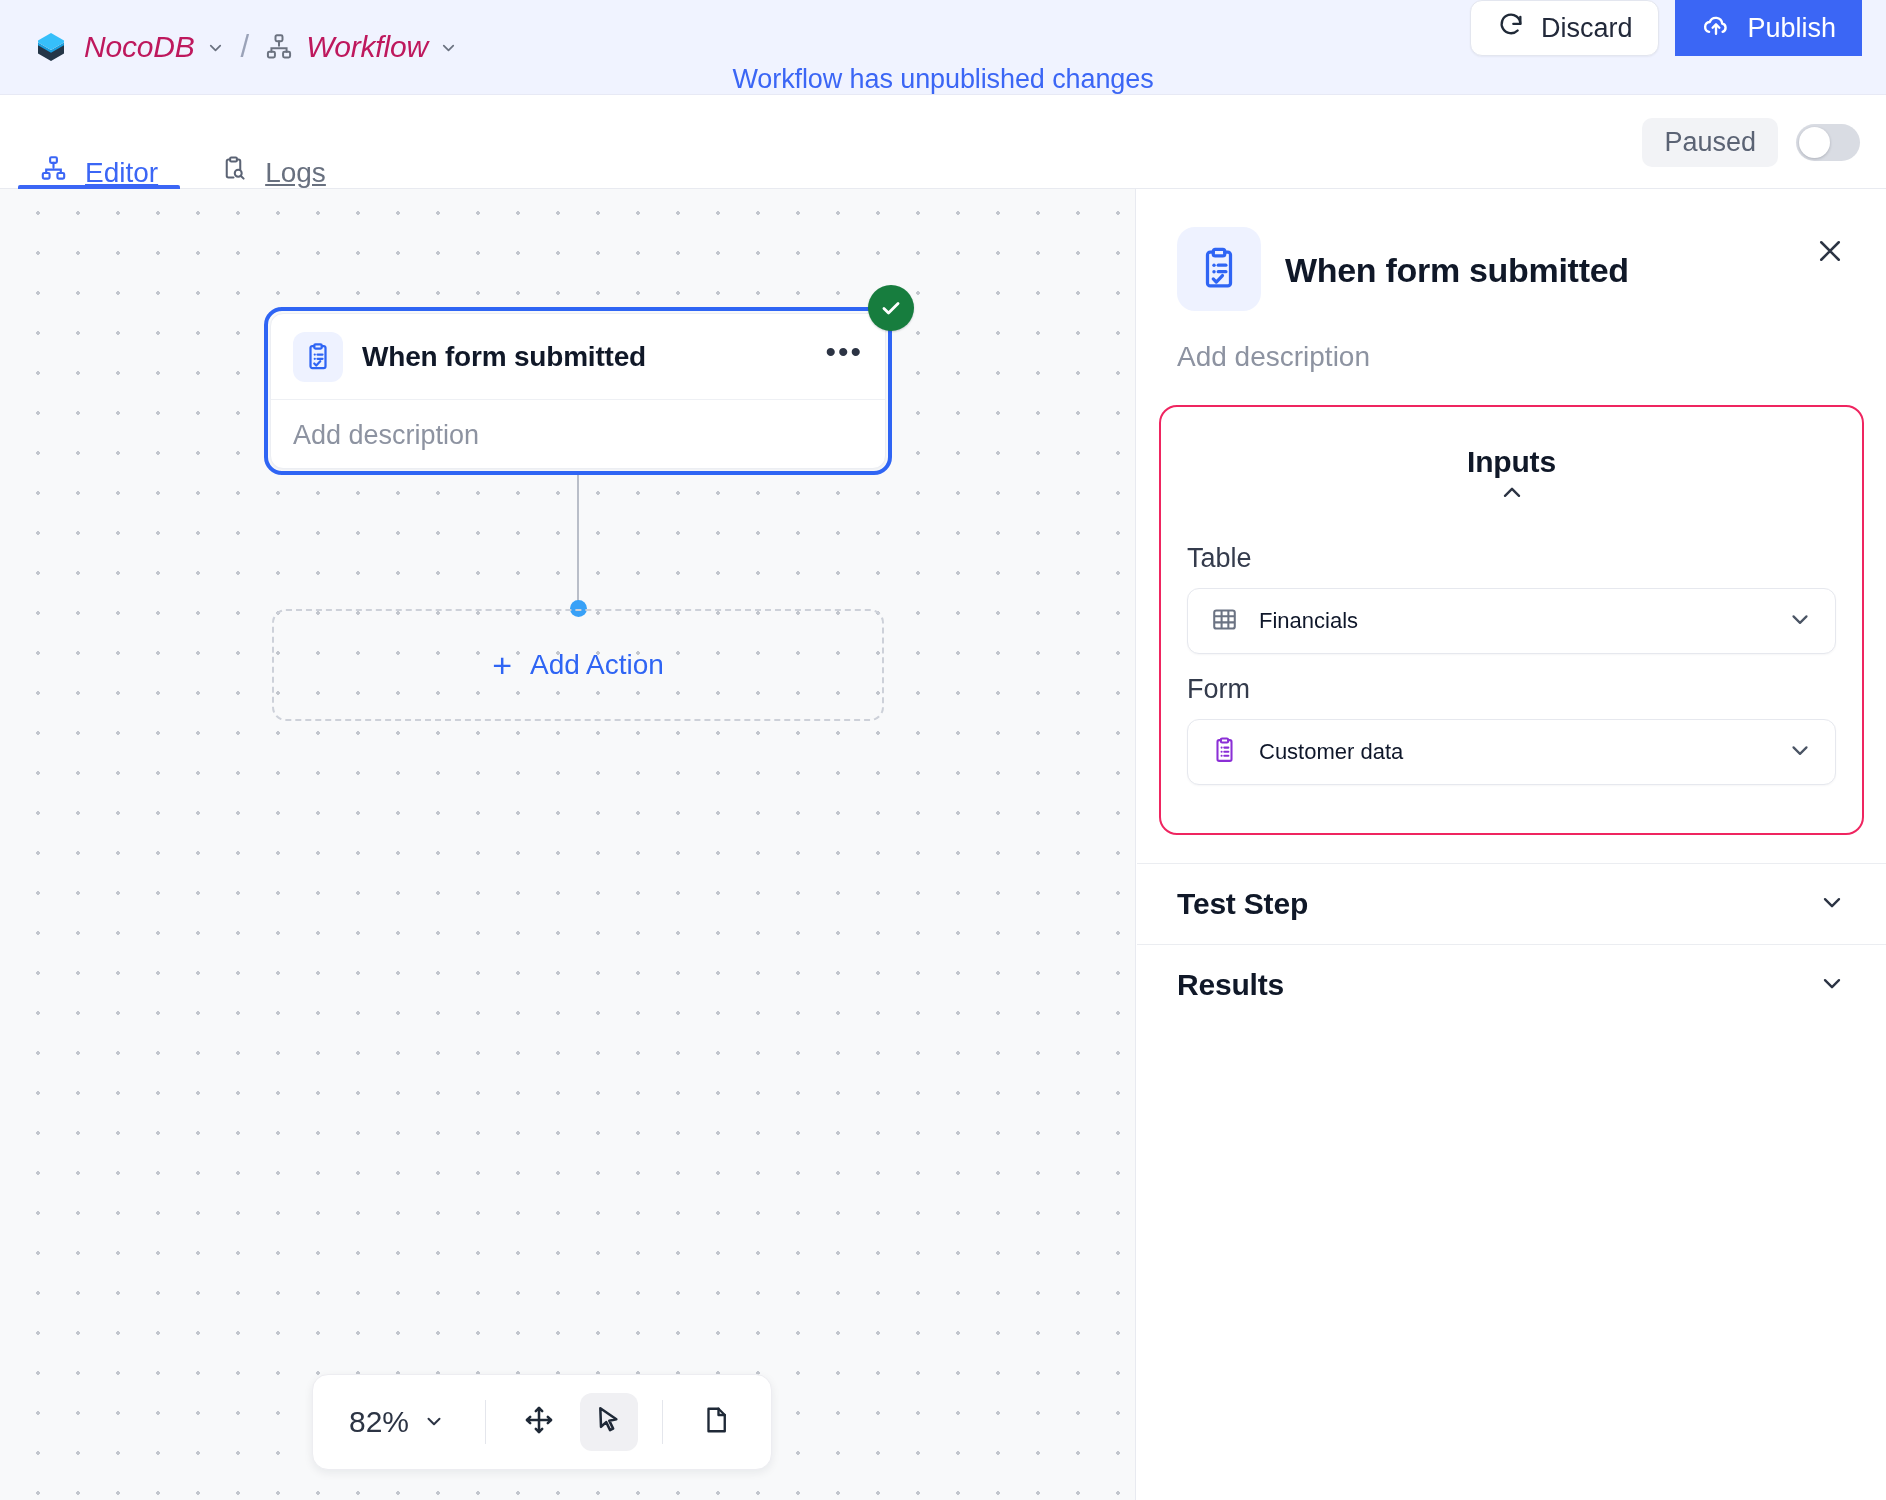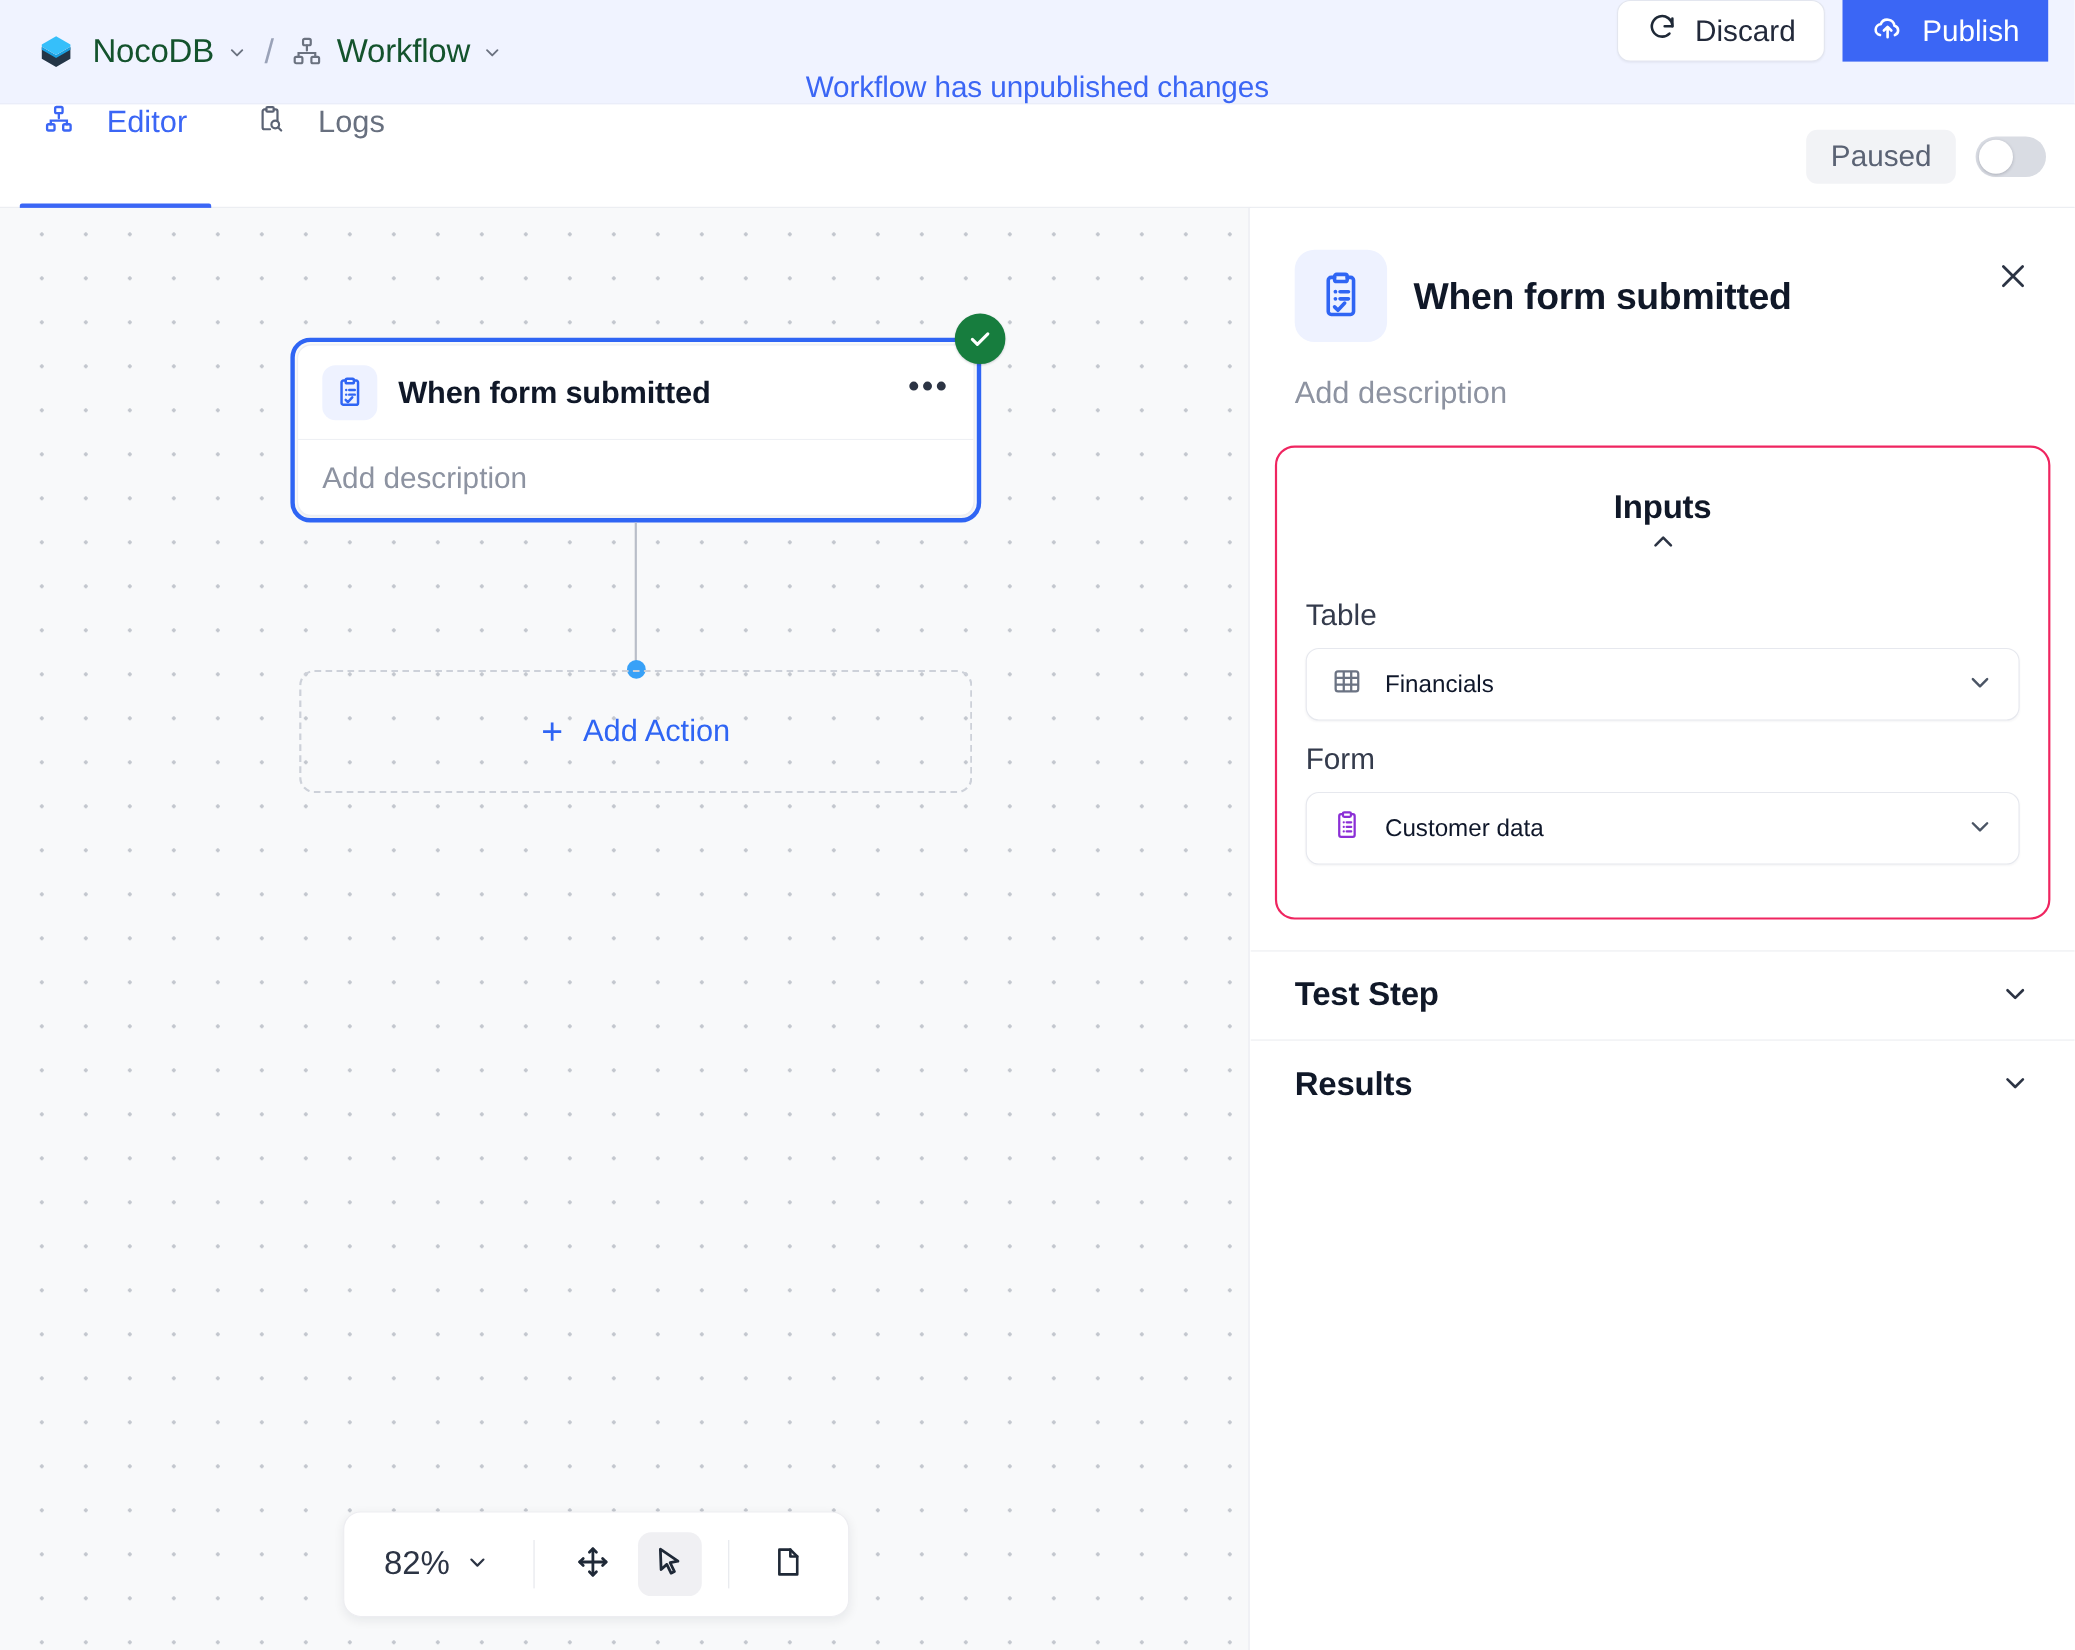--- a/index.html
+++ b/index.html
@@ -17,21 +17,21 @@
     background: #f0f3ff;
     display: flex; align-items: center;
     border-bottom: 1px solid #e7e9f5;
   }
   .brand-area {
     display: flex; align-items: center; gap: 0px;
     padding-left: 34px;
   }
   .logo-hex { width: 34px; height: 34px; position: relative; flex: none; margin-right: 16px;}
   .crumb-text {
-    font-size: 30px; color: #14532d; font-weight: 400; letter-spacing: -0.2px;
+    font-size: 30px; color: #be185d; font-weight: 400; letter-spacing: -0.2px; font-style: italic;
   }
   .crumb-btn { display: flex; align-items: center; gap: 11px; cursor: pointer; }
   .chev {
     width: 19px; height: 19px; flex: none;
     display: inline-block;
   }
   .slash { font-size: 31px; color: #9aa2b8; margin: 0 16px; font-weight: 300; }
   .wf-icon { width: 28px; height: 28px; margin-right: 13px; flex:none; }
 
   .unpublished {
@@ -63,25 +63,26 @@
 
   
   .tabbar {
     position: absolute; top: 95px; left: 0;
     width: 1886px; height: 94px;
     background: #ffffff;
     border-bottom: 1px solid #e8eaf0;
     display: flex; align-items: center;
   }
   .tab {
-    display: flex; align-items: flex-start; gap: 30px;
+    display: flex; align-items: flex-end; gap: 18px;
     height: 94px; padding: 0 22px;
     margin-left: 18px;
     font-size: 28px; color: #68707f; cursor: pointer;
     position: relative;
+    text-decoration: underline;
   }
   .tab.active { color: #3b66f5; font-weight: 500; }
   .tab.active::after {
     content:""; position: absolute; left: 0; right: 0; bottom: 0;
     height: 4px; background: #3b66f5; border-radius: 2px 2px 0 0;
   }
   .tab svg { flex: none; }
 
   .run-state {
     position: absolute; right: 26px; top: 0; height: 94px;

